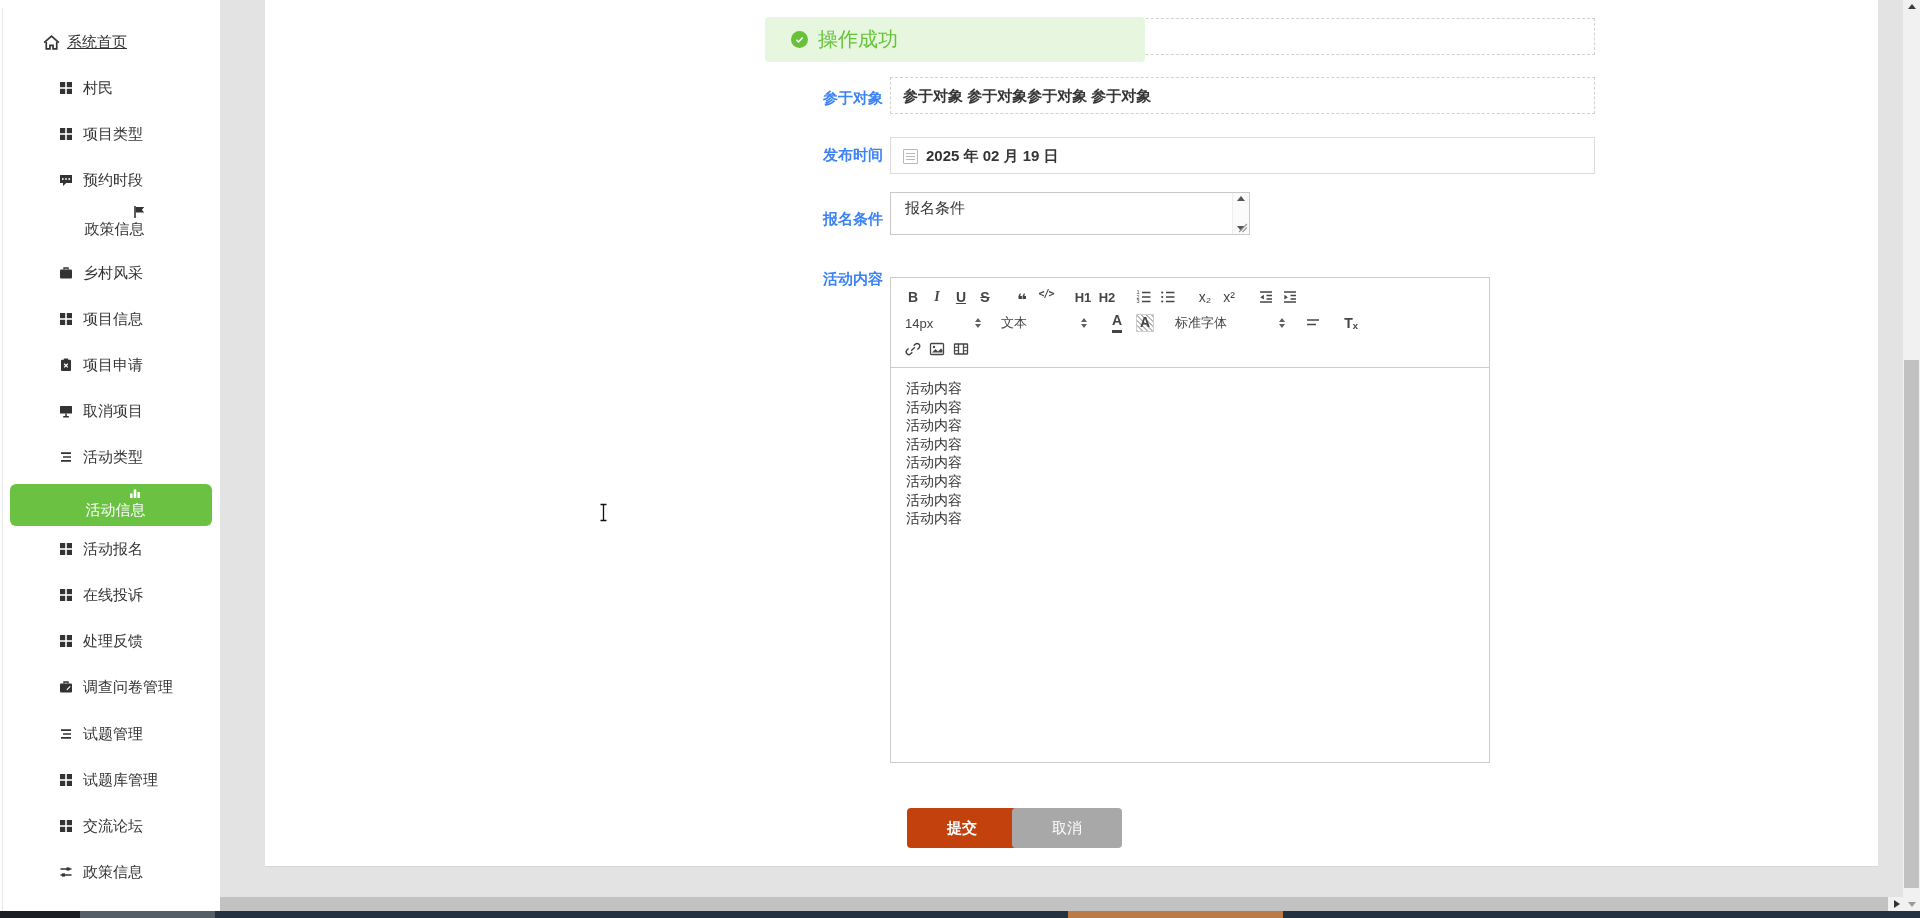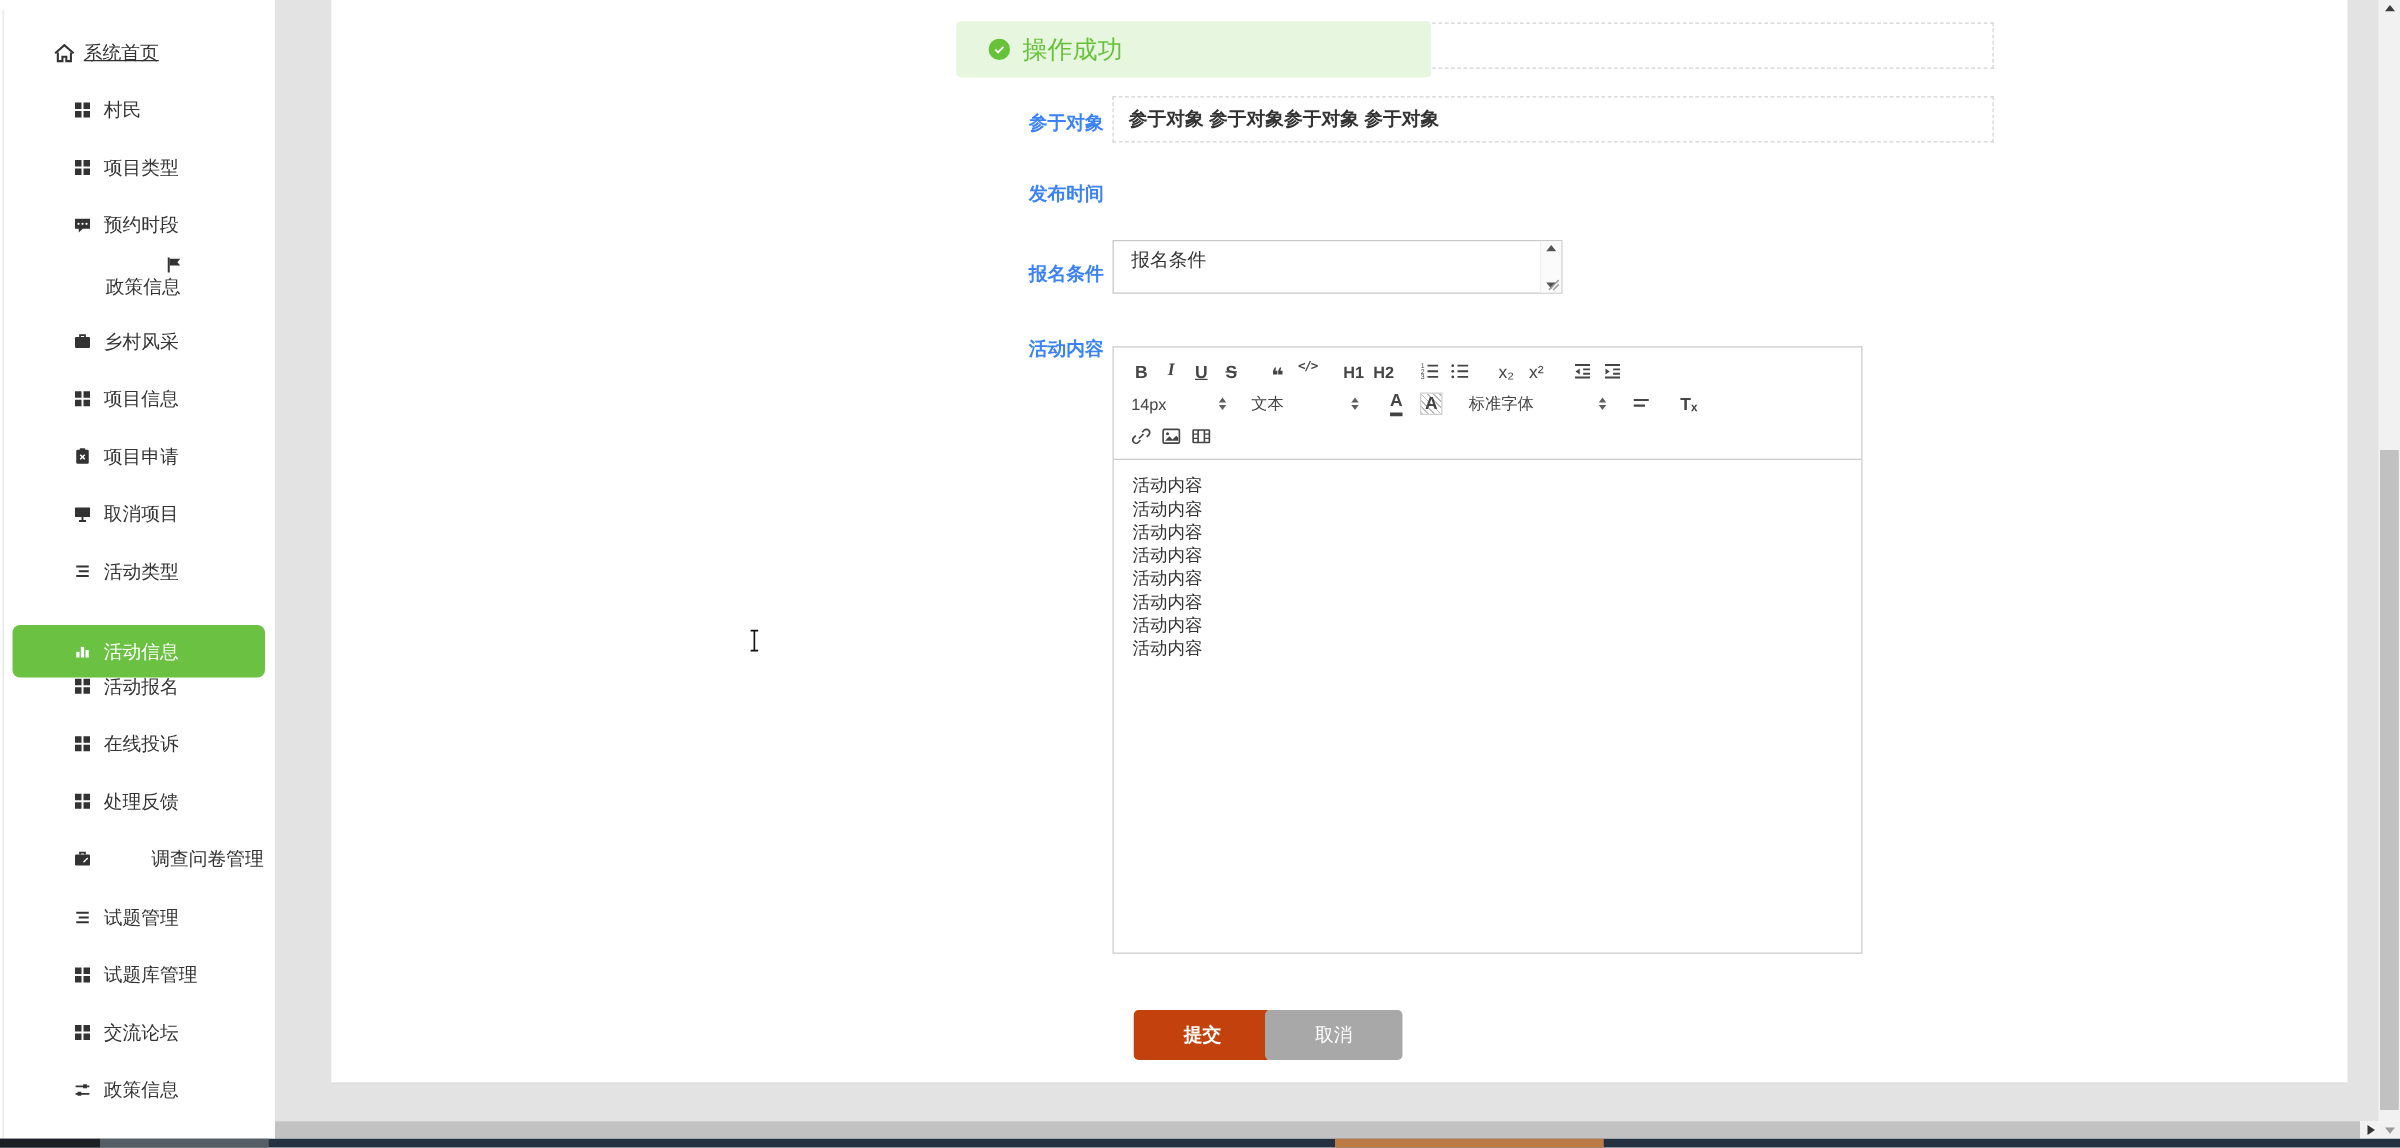--- a/index.html
+++ b/index.html
@@ -188,21 +188,21 @@
         <span class="sb-label">取消项目</span>
       </div>
       <div class="sb-item" style="top: 434px;">
         <span class="sb-icon">
           <svg width="16" height="16" viewBox="0 0 16 16">
             <path d="M3 4.2h10M5 8h8M3 11.8h10" stroke="currentColor" stroke-width="1.7"></path>
           </svg>
         </span>
         <span class="sb-label">活动类型</span>
       </div>
-      <div class="sb-item active" style="top: 500px;">
+      <div class="sb-item active" style="top: 484px; flex-direction: column;">
         <span class="sb-icon">
           <svg width="16" height="16" viewBox="0 0 16 16">
             <rect x="3" y="8.5" width="2.6" height="4.5" fill="currentColor"></rect>
             <rect x="6.7" y="4.5" width="2.6" height="8.5" fill="currentColor"></rect>
             <rect x="10.4" y="7" width="2.6" height="6" fill="currentColor"></rect>
           </svg>
         </span>
         <span class="sb-label">活动信息</span>
       </div>
       <div class="sb-item" style="top: 526px;">
@@ -231,21 +231,21 @@
         <span class="sb-icon">
           <svg width="16" height="16" viewBox="0 0 16 16">
             <rect x="2" y="2" width="5.2" height="5.2" fill="currentColor"></rect>
             <rect x="8.8" y="2" width="5.2" height="5.2" fill="currentColor"></rect>
             <rect x="2" y="8.8" width="5.2" height="5.2" fill="currentColor"></rect>
             <rect x="8.8" y="8.8" width="5.2" height="5.2" fill="currentColor"></rect>
           </svg>
         </span>
         <span class="sb-label">处理反馈</span>
       </div>
-      <div class="sb-item" style="top: 664px; gap: 38px;">
+      <div class="sb-item" style="top: 664px;">
         <span class="sb-icon">
           <svg width="16" height="16" viewBox="0 0 16 16">
             <path d="M6 4.6V3h4v1.6" stroke="currentColor" stroke-width="1.4" fill="none"></path>
             <rect x="2" y="4.6" width="12" height="8.8" rx="1" fill="currentColor"></rect>
             <path d="M8.8 10.8l3.4-3.4" stroke="#fff" stroke-width="1.2"></path>
           </svg>
         </span>
         <span class="sb-label">调查问卷管理</span>
       </div>
       <div class="sb-item" style="top: 711px;">
@@ -299,20 +299,23 @@
   <div class="inp dashed" style="top:18px">
     <span>活动地点活动地点</span>
   </div>
 
   <div class="f-label" style="top:89px">参于对象</div>
   <div class="inp dashed" style="top:77px">
     <span>参于对象 参于对象参于对象 参于对象</span>
   </div>
 
   <div class="f-label" style="top:146px">发布时间</div>
+  <div class="inp solid" style="top:137px">
+    <span class="date-ico"></span><span>2025 年 02 月 19 日</span>
+  </div>
 
   <div class="f-label" style="top:210px">报名条件</div>
   <div class="ta">
     <span>报名条件</span>
     <div class="ta-scroll">
       <div class="tri-up"></div>
       <div class="tri-down"></div>
     </div>
     <svg class="ta-grip" width="10" height="10" viewBox="0 0 10 10">
         <path d="M1 9L9 1M4.5 9L9 4.5" stroke="#9a9a9a" stroke-width="1.2"></path>

